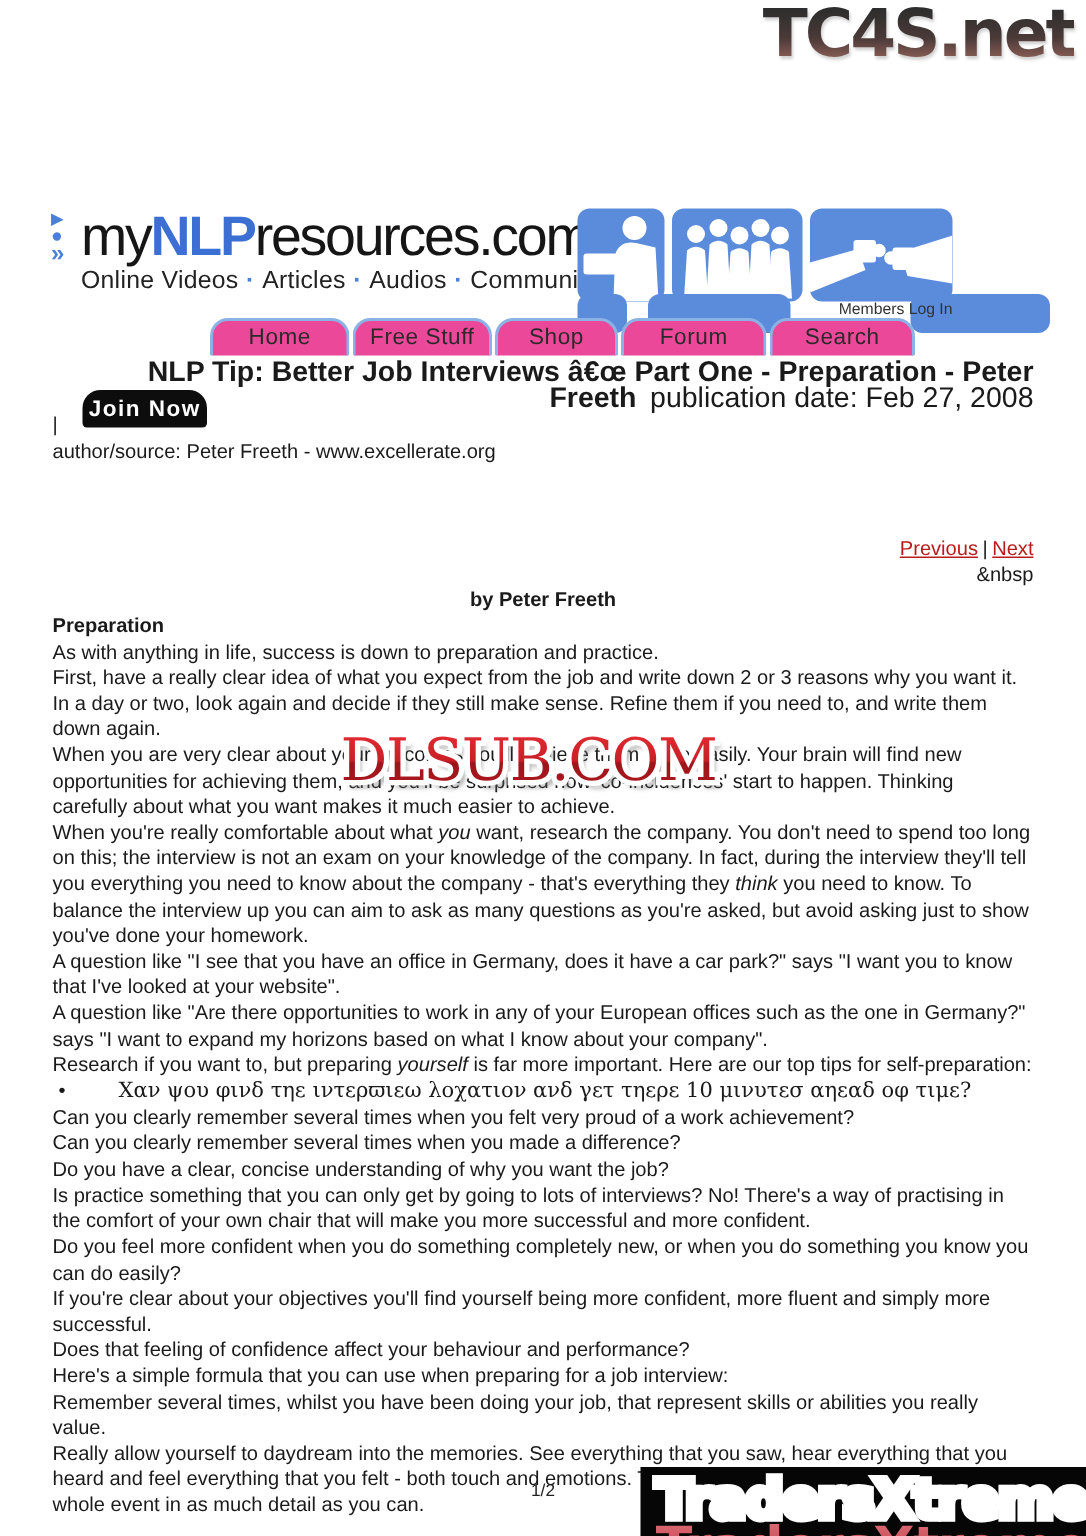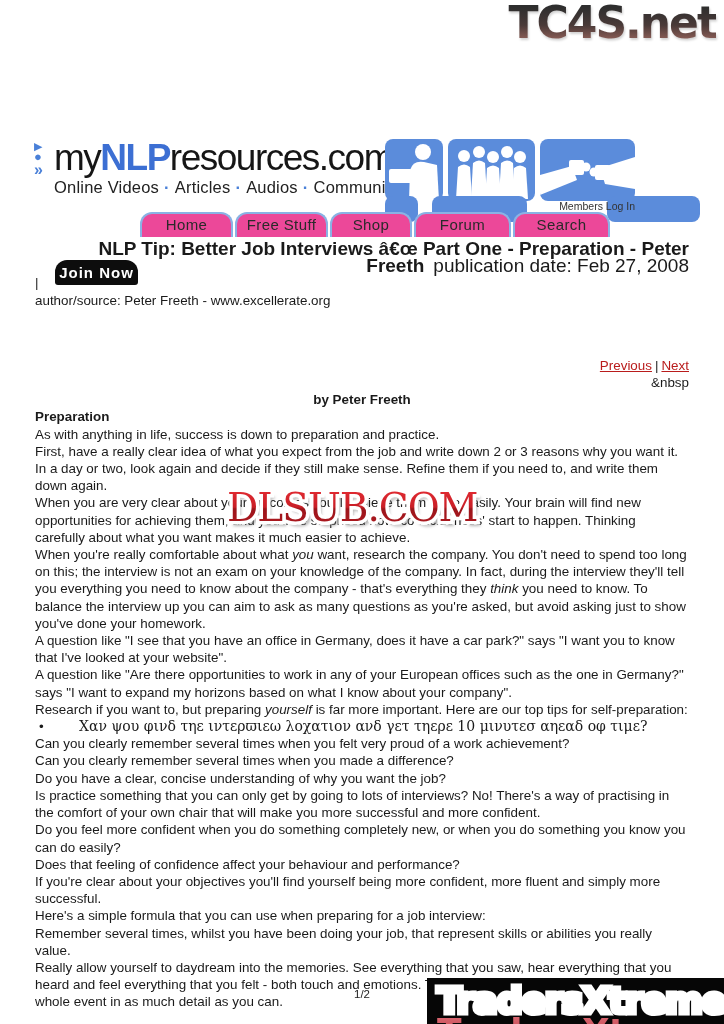--- a/index.html
+++ b/index.html
@@ -173,22 +173,22 @@
       <div class="para"><span>When you're really comfortable about what </span><span class="it">you</span><span> want, research the company. You don't need to spend too long on this; the interview is not an exam on your knowledge of the company. In fact, during the interview they'll tell you everything you need to know about the company - that's everything they </span><span class="it">think</span><span> you need to know. To balance the interview up you can aim to ask as many questions as you're asked, but avoid asking just to show you've done your homework.</span></div>
       <div class="para"><span>A question like "I see that you have an office in Germany, does it have a car park?" says "I want you to know that I've looked at your website".</span></div>
       <div class="para"><span>A question like "Are there opportunities to work in any of your European offices such as the one in Germany?" says "I want to expand my horizons based on what I know about your company".</span></div>
       <div class="para"><span>Research if you want to, but preparing </span><span class="it">yourself</span><span> is far more important. Here are our top tips for self-preparation:</span></div>
       <div class="para bullet"><span class="bchar">•</span><span class="greek">Χαν ψου φινδ τηε ιντερϖιεω λοχατιον ανδ γετ τηερε 10 μινυτεσ αηεαδ οφ τιμε?</span></div>
       <div class="para"><span>Can you clearly remember several times when you felt very proud of a work achievement?</span></div>
       <div class="para"><span>Can you clearly remember several times when you made a difference?</span></div>
       <div class="para"><span>Do you have a clear, concise understanding of why you want the job?</span></div>
       <div class="para"><span>Is practice something that you can only get by going to lots of interviews? No! There's a way of practising in the comfort of your own chair that will make you more successful and more confident.</span></div>
       <div class="para"><span>Do you feel more confident when you do something completely new, or when you do something you know you can do easily?</span></div>
+      <div class="para"><span>If you're clear about your objectives you'll find yourself being more confident, more fluent and simply more successful.</span></div>
       <div class="para"><span>Does that feeling of confidence affect your behaviour and performance?</span></div>
-      <div class="para"><span>If you're clear about your objectives you'll find yourself being more confident, more fluent and simply more successful.</span></div>
       <div class="para"><span>Here's a simple formula that you can use when preparing for a job interview:</span></div>
       <div class="para"><span>Remember several times, whilst you have been doing your job, that represent skills or abilities you really value.</span></div>
       <div class="para"><span>Really allow yourself to daydream into the memories. See everything that you saw, hear everything that you heard and feel everything that you felt - both touch and emotions. Take a good few minutes to remember the whole event in as much detail as you can.</span></div>
     </div>
 </div>
 
 <div class="wm-stack dlsub">
   <span class="wm-outline">DLSUB.COM</span>
   <span class="wm-fill">DLSUB.COM</span>
 </div>

